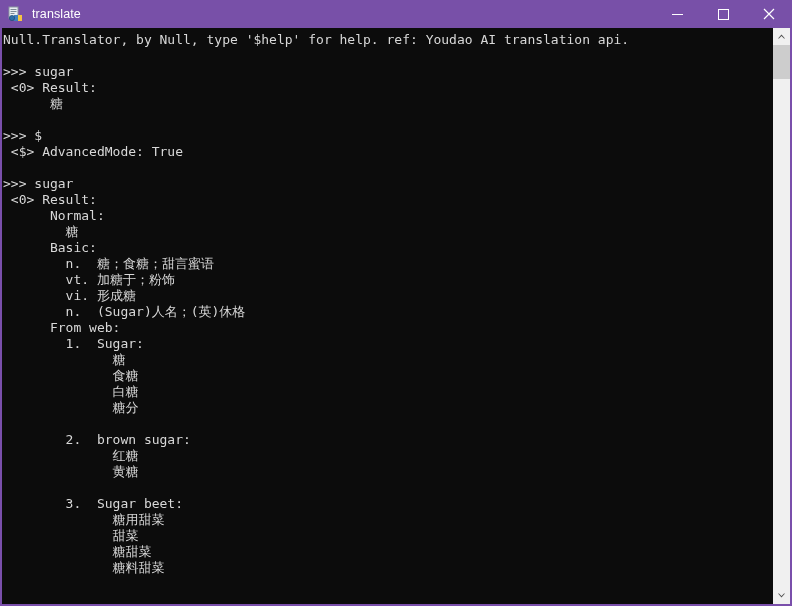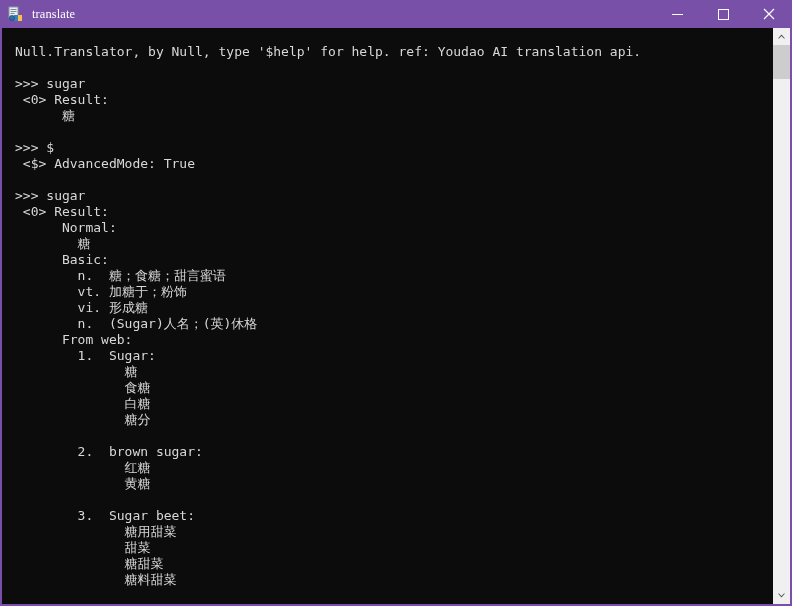--- a/index.html
+++ b/index.html
@@ -40,21 +40,21 @@
     width: 16px;
     height: 16px;
     margin-left: 8px;
     margin-right: 8px;
     flex: 0 0 16px;
     position: relative;
   }
   #app-icon svg { display: block; }
   #title-text {
     color: #ffffff;
-    font-family: Liberation Serif, serif;
+    font-family: Liberation Sans, sans-serif;
     font-size: 12.5px;
     letter-spacing: .1px;
     flex: 1 1 auto;
     white-space: nowrap;
     overflow: hidden;
   }
   .winbtn {
     width: 46px;
     height: 28px;
     flex: 0 0 46px;
@@ -68,21 +68,21 @@
   #body-area {
     flex: 1 1 auto;
     display: flex;
     min-height: 0;
     background: #0c0c0c;
   }
   #console {
     flex: 1 1 auto;
     position: relative;
     overflow: hidden;
-    padding: 12px;
+    padding: 0;
   }
   #console-text {
     margin: 0;
     padding: 4px 0 0 1px;
     color: #d8d8d8;
     font-family: "DejaVu Sans Mono", monospace;
     font-size: 13px;
     line-height: 16px;
     white-space: pre;
     letter-spacing: 0px;

